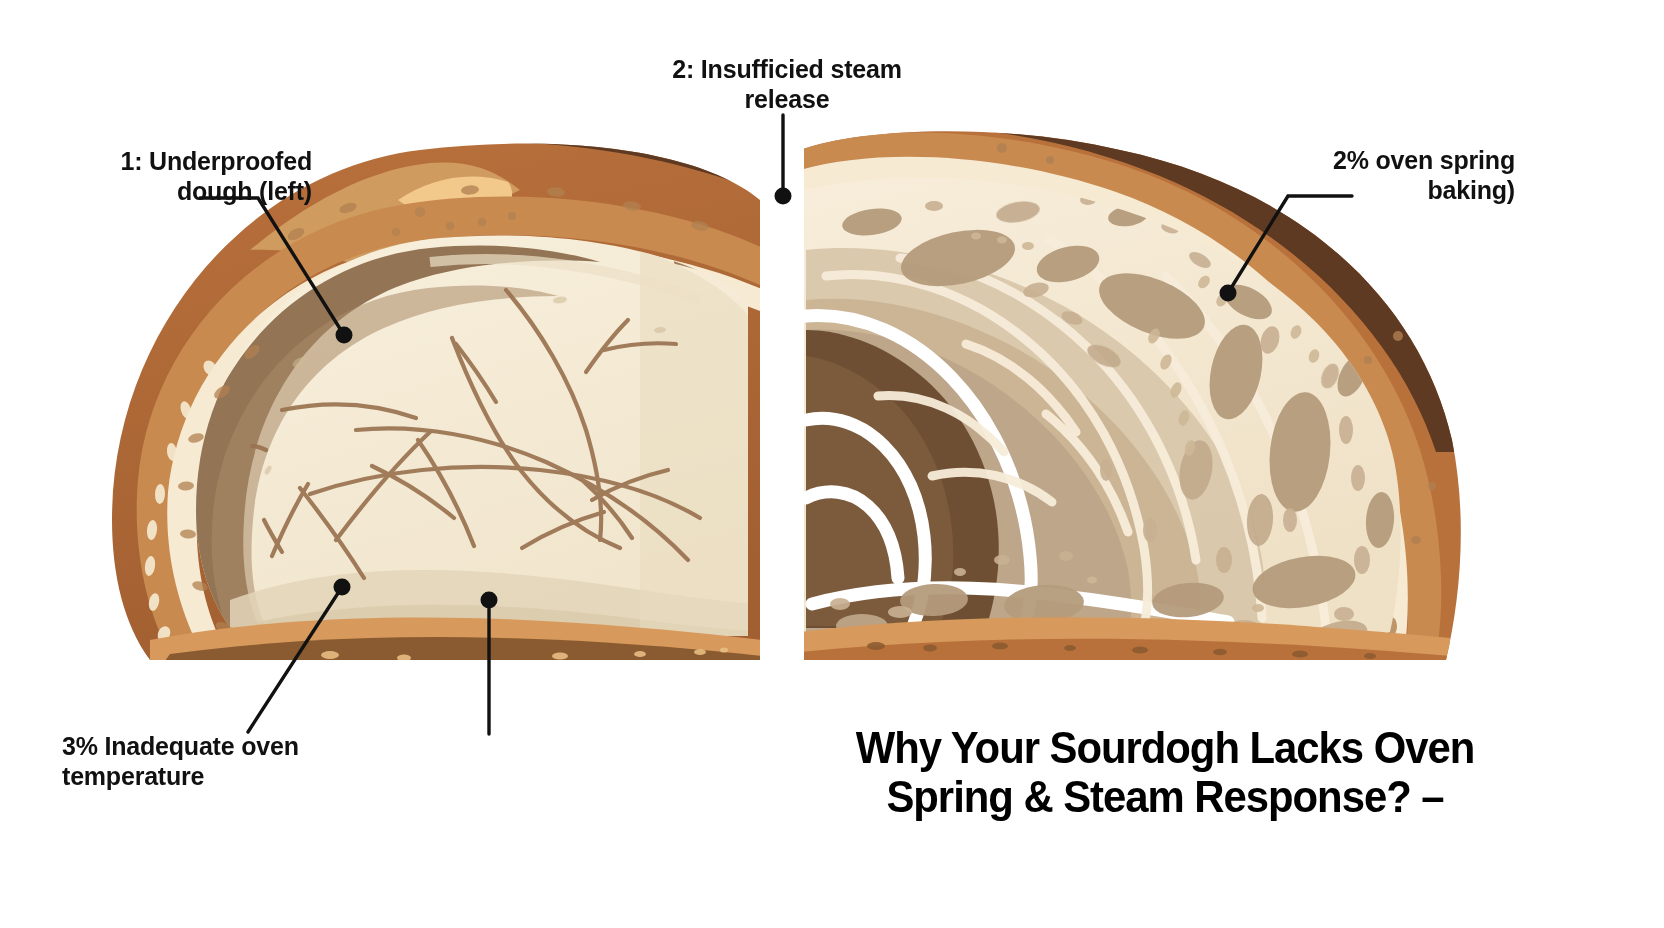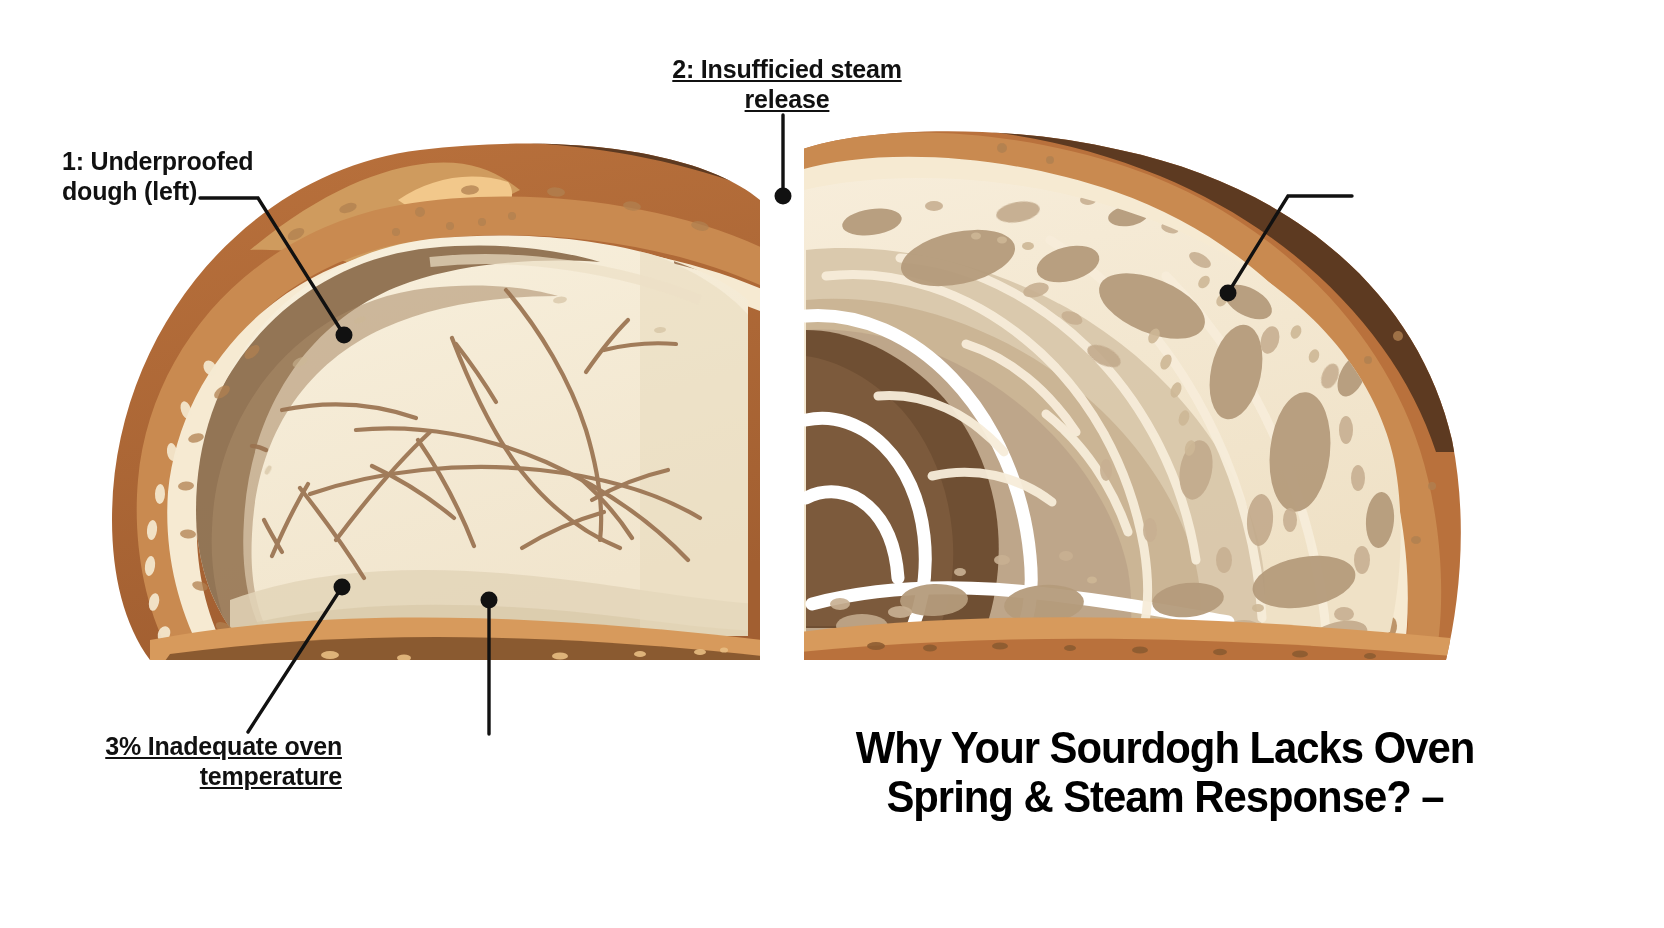--- a/index.html
+++ b/index.html
@@ -16,26 +16,26 @@
     font-family:"Liberation Sans","DejaVu Sans",sans-serif;
     font-weight:700;
     color:#111111;
     font-size:25px;
     line-height:1.18;
     letter-spacing:-0.2px;
     white-space:pre-line;
   }
   .callout.c-left   {text-align:left;}
   .callout.c-right  {text-align:right;}
-  .callout.c-center {text-align:center;text-decoration:underline;}
-
-  #lbl-underproofed{ left:62px;  top:147px; width:250px; text-align:left;}
+  .callout.c-center {text-align:center;}
+
+  #lbl-underproofed{ left:62px;  top:147px; width:250px; text-align:right;}
   #lbl-steam       { left:632px; top:55px;  width:310px; text-align:center;}
   #lbl-ovenspring  { left:1250px;top:146px; width:265px; text-align:right;}
-  #lbl-temperature { left:62px;  top:732px; width:280px; text-align:right;}
+  #lbl-temperature { left:62px;  top:732px; width:280px; text-align:left;}
   #lbl-scoring     { left:398px; top:734px; width:330px; text-align:center;}
 
   #headline{
     position:absolute;
     left:800px; top:724px; width:730px;
     text-align:center;
     font-family:"Liberation Sans","DejaVu Sans",sans-serif;
     font-weight:700;
     font-size:45px;
     line-height:1.08;
@@ -504,19 +504,21 @@
       <circle cx="1228" cy="293" r="8.5"></circle>
       <circle cx="342" cy="587" r="8.5"></circle>
       <circle cx="489" cy="600" r="8.5"></circle>
     </g>
   </svg>
 
   <div class="callout c-left" id="lbl-underproofed">1: Underproofed
 dough (left)</div>
   <div class="callout c-center" id="lbl-steam">2: Insufficied steam
 release</div>
+  <div class="callout c-right" id="lbl-ovenspring">2%  oven spring
+baking)</div>
   <div class="callout c-center" id="lbl-temperature">3% Inadequate oven
 temperature</div>
 
   <div id="headline">Why Your Sourdogh Lacks Oven
 Spring &amp; Steam Response? –</div>
 
 </div>
 
 </body></html>

